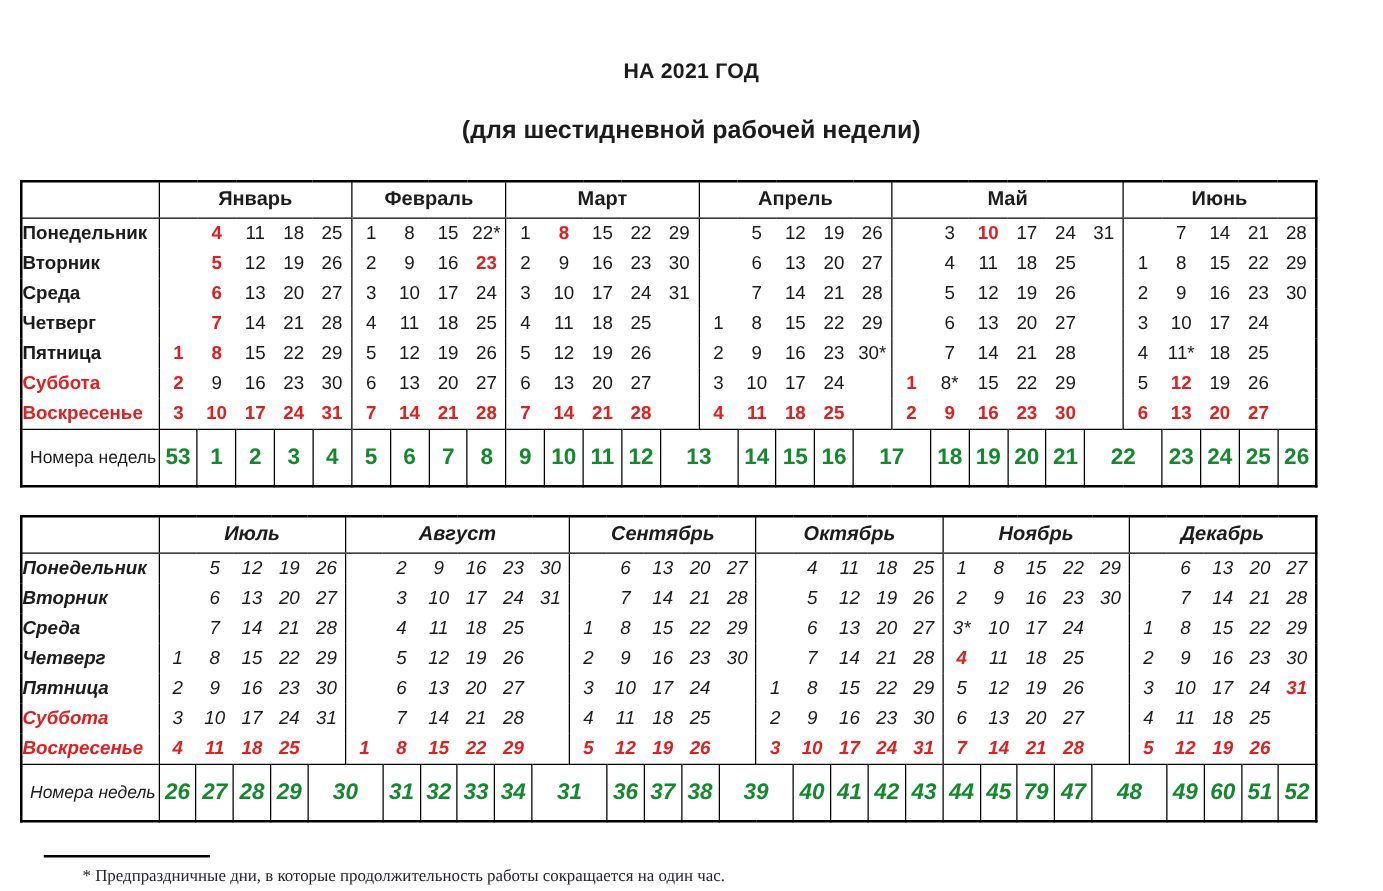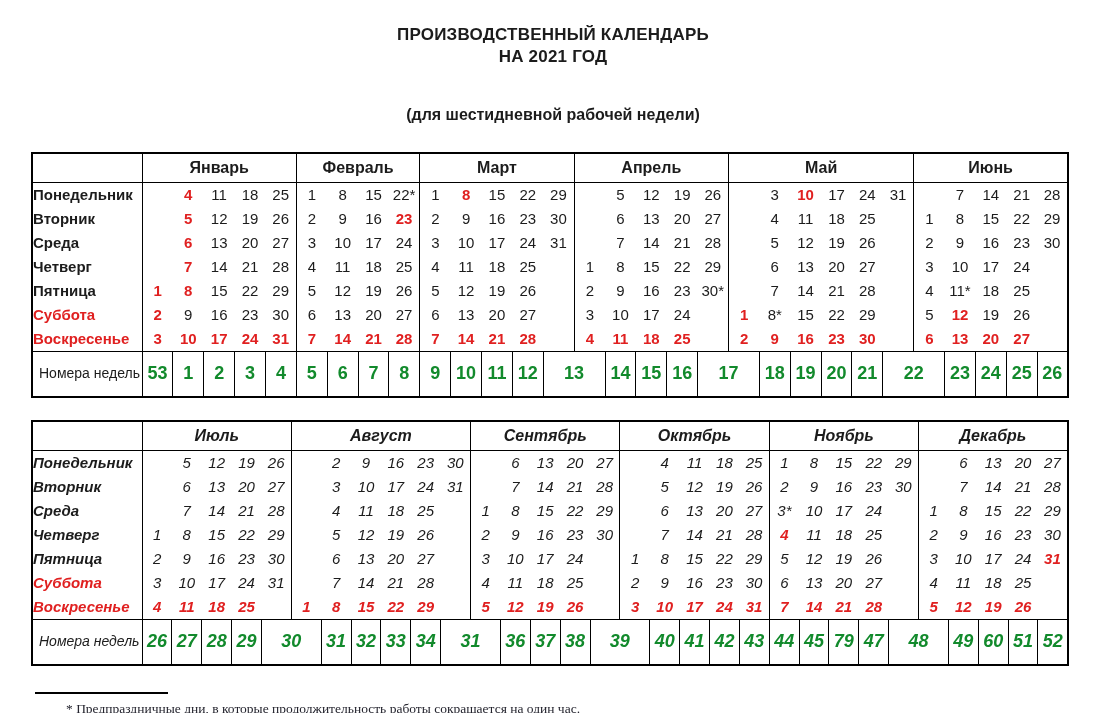--- a/index.html
+++ b/index.html
@@ -6,26 +6,26 @@
   body{
     width:1106px;height:713px;background:#ffffff;overflow:hidden;
     font-family:"Liberation Sans",sans-serif;color:#1c1c1c;
     --red:#e02020;--green:#128a2c;
   }
   .page-title{
     text-align:center;font-weight:bold;font-size:17px;line-height:1.32;
     margin-top:24px;letter-spacing:0.2px;
   }
   .page-subtitle{
-    text-align:center;font-weight:bold;font-size:16px;margin-top:37px;
+    text-align:center;font-weight:bold;font-size:20px;margin-top:24px;
   }
   .tables-area{margin-top:28px;}
   table.cal{
     border-collapse:collapse;table-layout:fixed;width:1036px;
-    margin-left:31px;border:2px solid #000;background:#fff;
+    margin-left:16px;border:2px solid #000;background:#fff;
   }
   table.cal + table.cal{margin-top:22px;font-style:italic;}
   .cal th,.cal td{padding:0;vertical-align:middle;overflow:hidden;white-space:nowrap;}
   .cal thead th{
     height:28px;font-size:16px;font-weight:bold;text-align:center;
     border-bottom:1px solid #000;
   }
   .month-start{border-left:1px solid #000;}
   .day-label{
     text-align:left;padding-left:6px;font-weight:bold;font-size:15px;height:24px;
@@ -46,21 +46,21 @@
   }
   .footnote{
     margin:7px 0 0 66px;font-family:"Liberation Serif",serif;
     font-size:13.5px;color:#24242e;
   }
 </style>
 </head>
 <body style="--red: #e02020; --green: #128a2c;">
 
 <div class="page-title">
-  <span>ПРОИЗВОДСТВЕННЫЙ КАЛЕНДАРЬ</span><br>
+  <br>
   <span>НА 2021 ГОД</span>
 </div>
 
 <div class="page-subtitle">(для шестидневной рабочей недели)</div>
 
 <div class="tables-area" id="tables">
     <table class="cal">
       <colgroup>
         <col style="width: 110px;">
         <col style="width: 30.8667px;">

